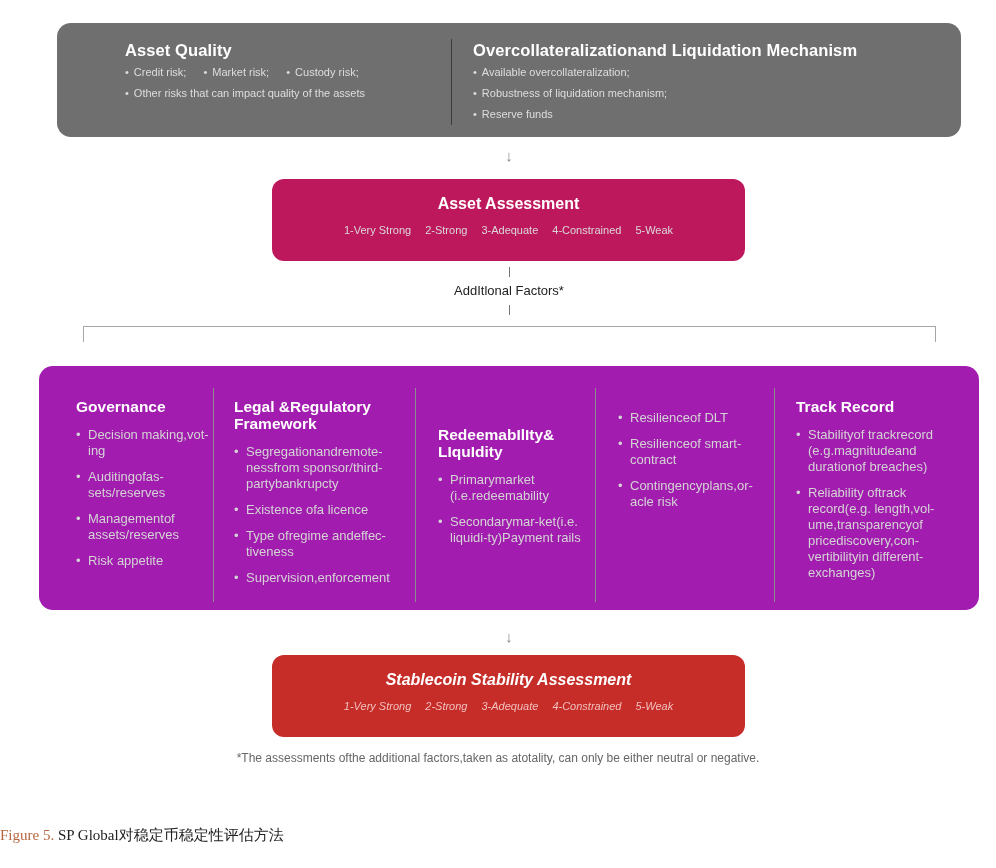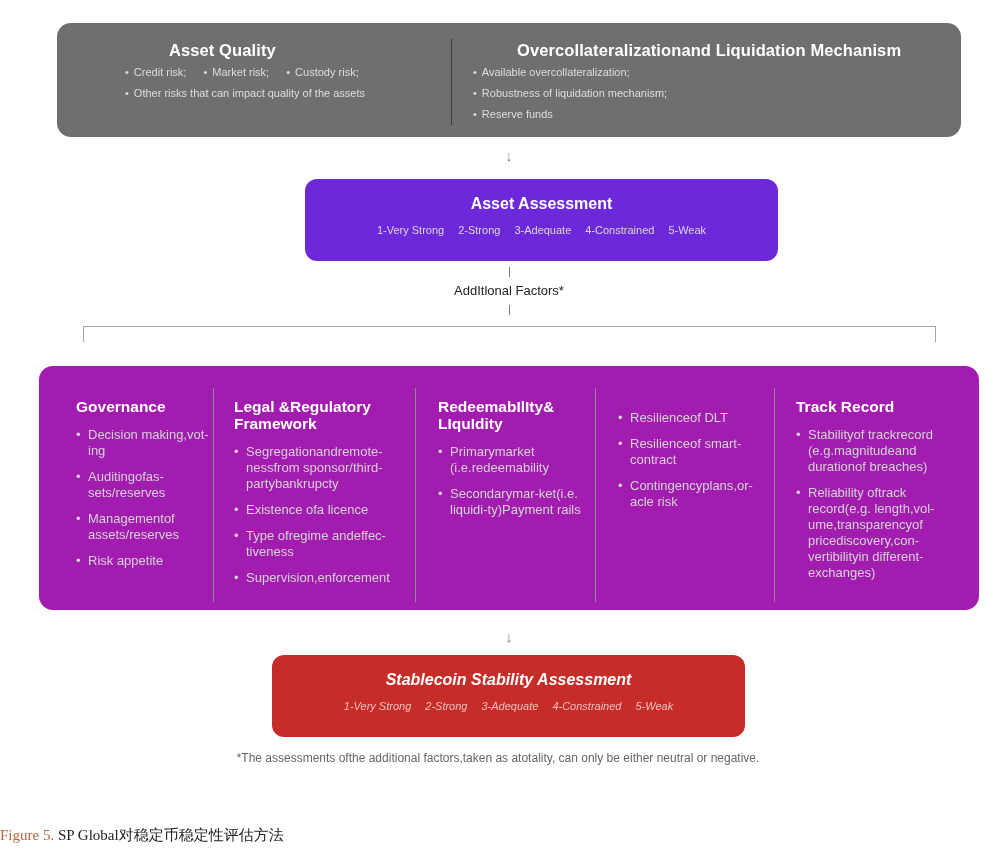--- a/index.html
+++ b/index.html
@@ -6,32 +6,32 @@
   html, body { width: 996px; height: 868px; background: #ffffff; overflow: hidden; }
   body { position: relative; font-family: "Liberation Sans", "DejaVu Sans", sans-serif; }
 
   .top-box {
     position: absolute; left: 57px; top: 23px; width: 904px; height: 114px;
     background: #6f6f6f; border-radius: 14px; color: #fff;
   }
   .top-left { position: absolute; left: 68px; top: 16px; width: 320px; }
   .top-right { position: absolute; left: 416px; top: 16px; width: 470px; }
   .top-divider { position: absolute; left: 394px; top: 16px; width: 1px; height: 86px; background: #3c3c3c; }
-  .top-title { font-size: 16.5px; font-weight: bold; letter-spacing: 0.1px; line-height: 22px; margin-left: 44px; }
+  .top-title { font-size: 16.5px; font-weight: bold; letter-spacing: 0.1px; line-height: 22px; }
   .top-line { font-size: 11px; color: #dedede; line-height: 20px; margin-top: 1px; }
   .top-line .item { margin-right: 14px; }
   .bullet::before { content: "\2022"; margin-right: 5px; }
 
   .arrow { position: absolute; color: #888; font-size: 15px; line-height: 16px; width: 20px; text-align: center; }
 
   .assess-box {
     position: absolute; left: 272px; top: 179px; width: 473px; height: 82px;
     border-radius: 12px; color: #fff; text-align: center;
   }
-  .assess-box.black { background: #6d28d9; margin-left: 33px; }
+  .assess-box.black { background: #be185d; }
   .assess-box.red { background: #c62c28; }
   .assess-title { font-size: 16px; font-weight: bold; margin-top: 14px; line-height: 22px; }
   .assess-scale { font-size: 11px; margin-top: 9px; color: #d9d9d9; }
   .assess-box.red .assess-scale { color: #f1c1bf; }
   .assess-scale span { margin: 0 7px; }
 
   .vtick { position: absolute; left: 509px; width: 1px; background: #777; }
   .additional { position: absolute; left: 0; width: 1016px; text-align: center; top: 283px; font-size: 13px; color: #222; }
 
   .bracket { position: absolute; left: 83px; top: 326px; width: 853px; height: 16px;
@@ -107,21 +107,21 @@
     <div class="col-title">Legal &amp;Regulatory Framework</div>
     <ul>
       <li>Segregationandremote-nessfrom sponsor/third-partybankrupcty</li>
       <li>Existence ofa licence</li>
       <li>Type ofregime andeffec-tiveness</li>
       <li>Supervision,enforcement</li>
     </ul>
   </div>
   <div class="col-div" style="left:376px;"></div>
 
-  <div class="col" style="left:399px; width:145px;">
+  <div class="col" style="left:399px; width:145px;margin-top:28px;">
     <div class="col-title">RedeemabIlIty&amp; LIquIdity</div>
     <ul>
       <li>Primarymarket (i.e.redeemability</li>
       <li>Secondarymar-ket(i.e. liquidi-ty)Payment rails</li>
     </ul>
   </div>
   <div class="col-div" style="left:556px;"></div>
 
   <div class="col" style="left:579px; width:145px;">
     <ul>

